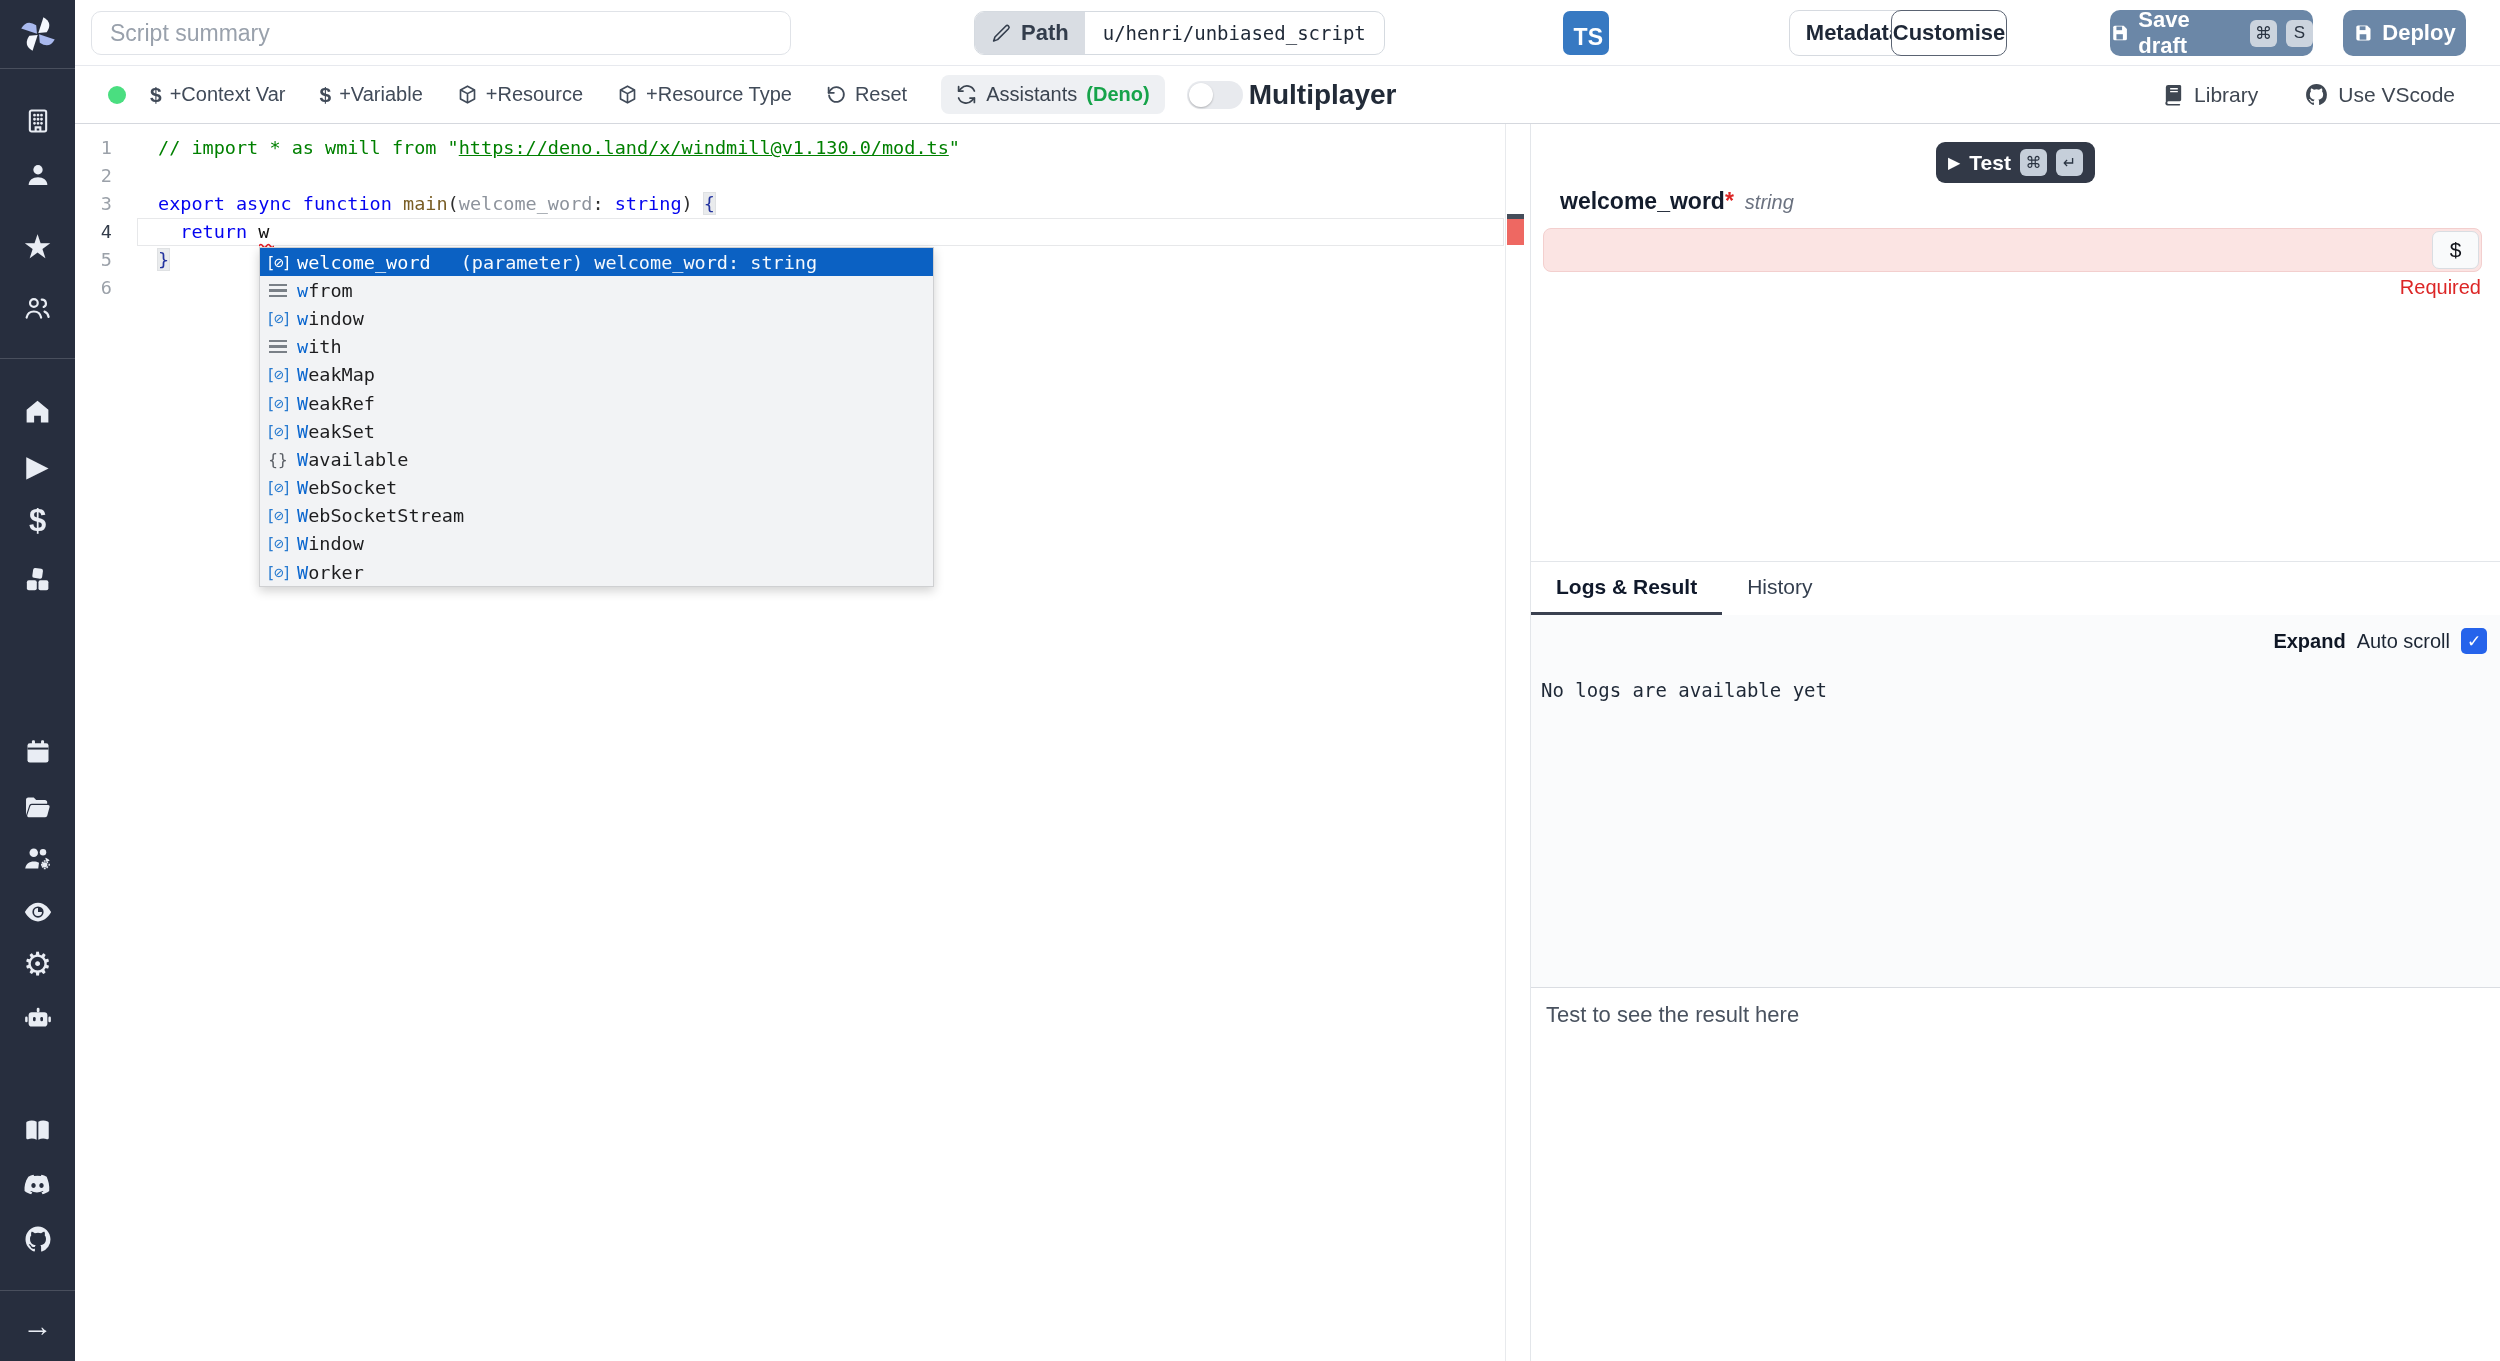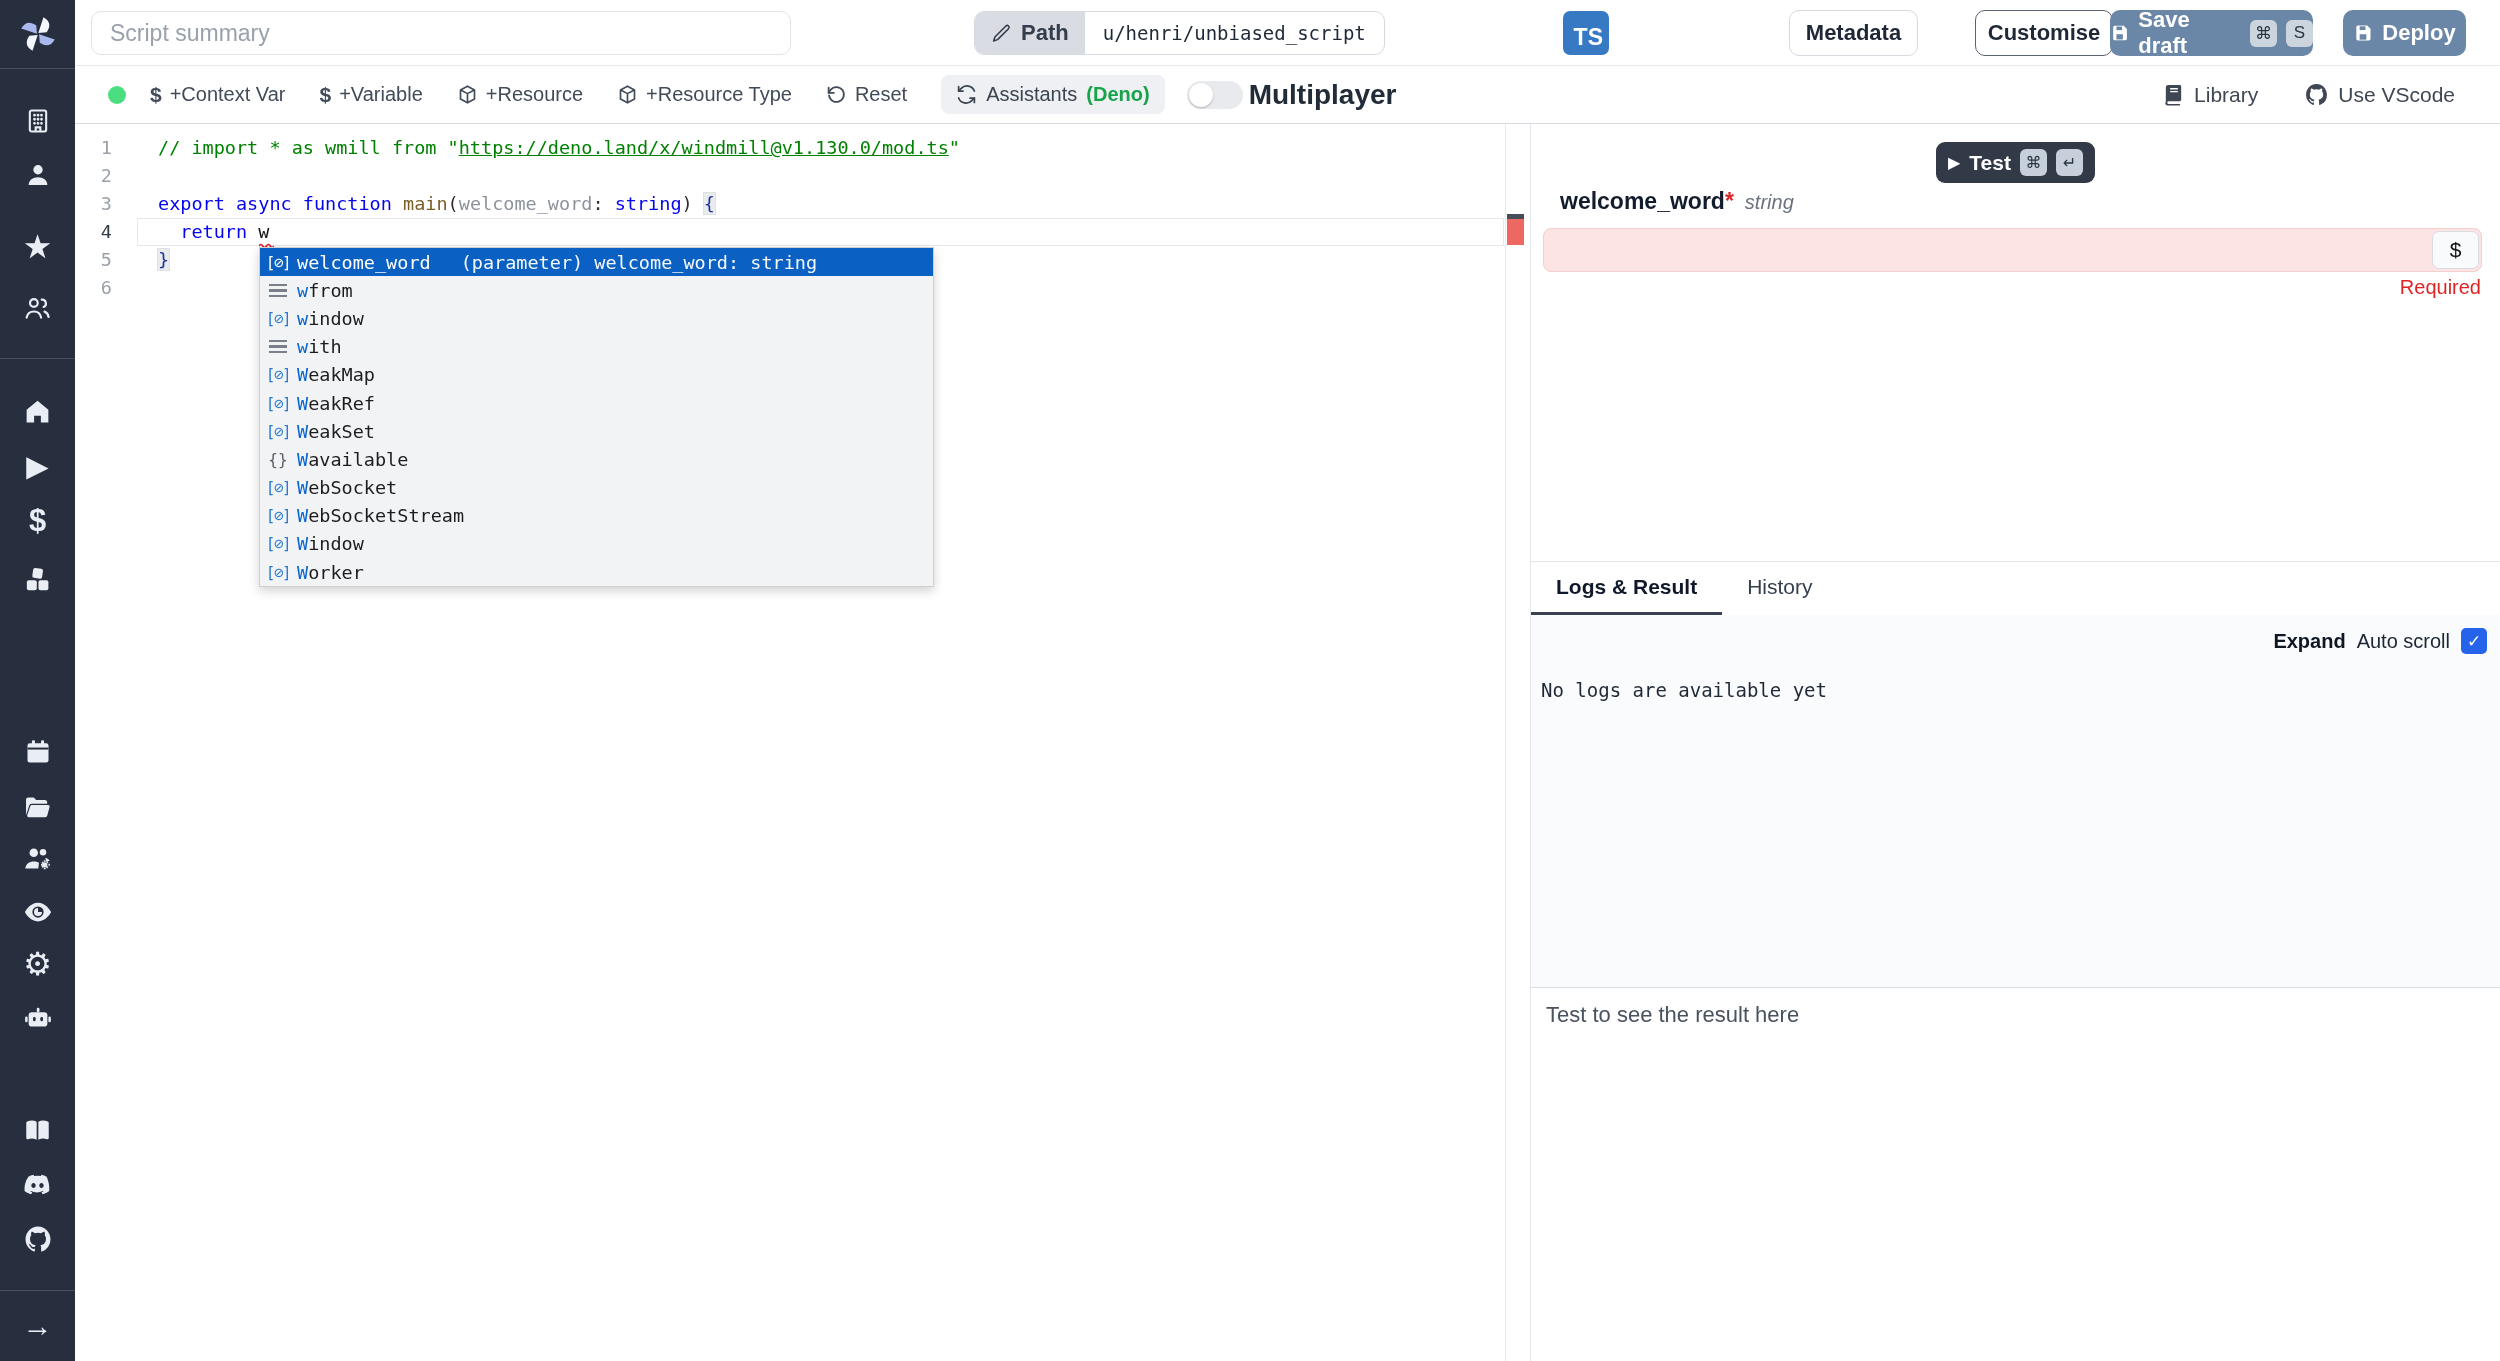--- a/index.html
+++ b/index.html
@@ -17,21 +17,21 @@
   
   #topbar{position:absolute;left:75px;top:0;right:0;height:66px;background:#fff;border-bottom:1px solid #e7e9ee;z-index:20;}
   #summary-input{position:absolute;left:16px;top:11px;width:700px;height:44px;border:1px solid #e0e3e8;border-radius:10px;padding:0 18px;font-size:23px;font-family:"Liberation Sans",sans-serif;color:#1f2937;outline:none;}
   #summary-input::placeholder{color:#99a1ac;font-weight:500;}
   #path-group{position:absolute;left:899px;top:11px;height:44px;border:1px solid #d5dae0;border-radius:10px;display:flex;align-items:stretch;overflow:hidden;background:#fff;}
   #path-pill{background:#d9dde3;display:flex;align-items:center;gap:9px;padding:0 16px;color:#333d4c;font-size:22px;font-weight:600;}
   #path-value{display:flex;align-items:center;padding:0 18px;font-family:"DejaVu Sans Mono",monospace;font-size:19px;color:#1f2937;}
   #ts-badge{position:absolute;left:1488px;top:11px;width:46px;height:44px;background:#3779c2;border-radius:7px;color:#fff;font-weight:700;font-size:23px;display:flex;align-items:flex-end;justify-content:flex-end;padding:0 6px 4px 0;}
   .tb-btn{position:absolute;top:10px;height:46px;border-radius:10px;background:#fff;display:flex;align-items:center;justify-content:center;gap:9px;font-size:22px;font-weight:600;color:#1f2837;cursor:pointer;}
   #btn-metadata{left:1714px;width:129px;border:1px solid #d6dae0;}
-  #btn-customise{left:1900px;width:138px;border:1.5px solid #5a6372;}
+  #btn-customise{left:1816px;width:116px;border:1.5px solid #5a6372;}
   .blue-btn{position:absolute;top:10px;height:46px;border-radius:10px;background:#6b87a7;color:#fff;font-size:22px;font-weight:700;display:flex;align-items:center;justify-content:center;gap:9px;cursor:pointer;}
   #btn-save{left:2035px;width:203px;}
   #btn-deploy{left:2268px;width:123px;}
   .kbd{background:#ccd4de;color:#2a3442;border-radius:6px;height:27px;min-width:27px;padding:0 4px;display:flex;align-items:center;justify-content:center;font-size:17px;font-weight:500;}
 
   
   #toolbar{position:absolute;left:75px;top:66px;right:0;height:58px;background:#fff;border-bottom:1px solid #d5d8de;display:flex;align-items:center;padding:0 45px 0 33px;z-index:20;}
   .tl-item{display:flex;align-items:center;gap:8px;color:#414b59;font-size:20px;font-weight:500;margin-right:34px;cursor:pointer;white-space:nowrap;}
   .tl-item svg{display:block;}
   #green-dot{width:18px;height:18px;border-radius:50%;background:#4ade80;margin-right:24px;}

